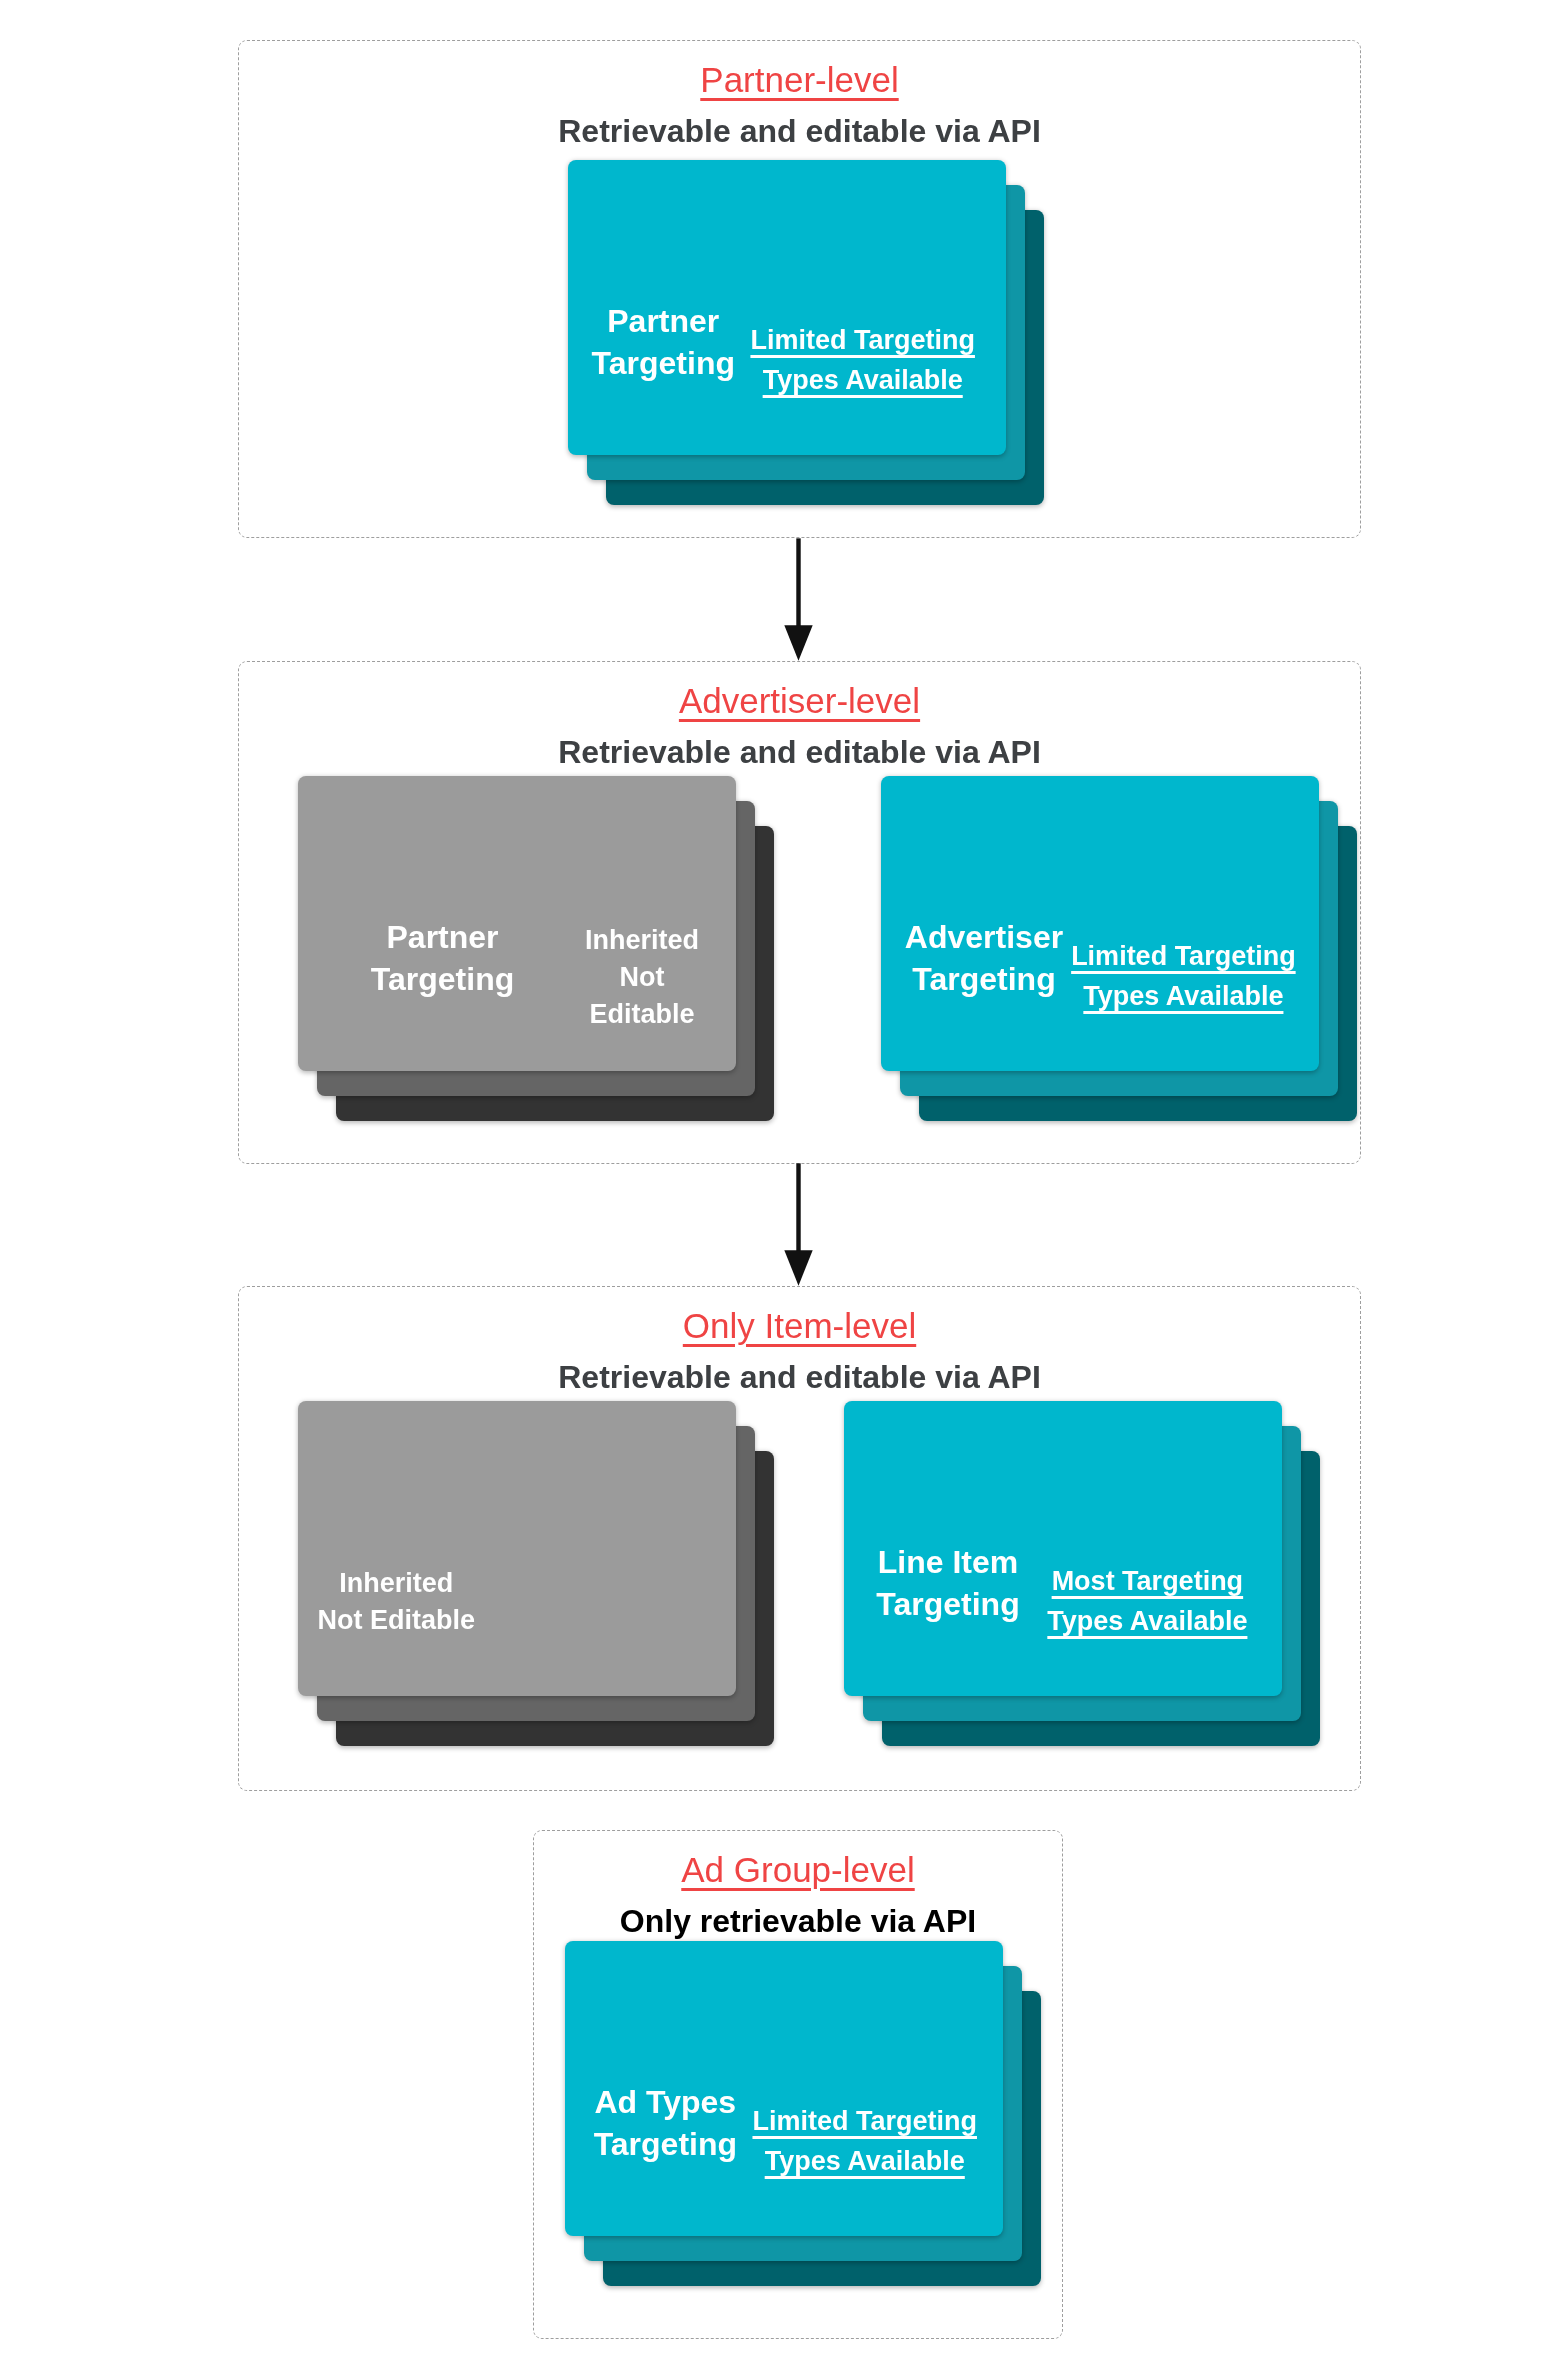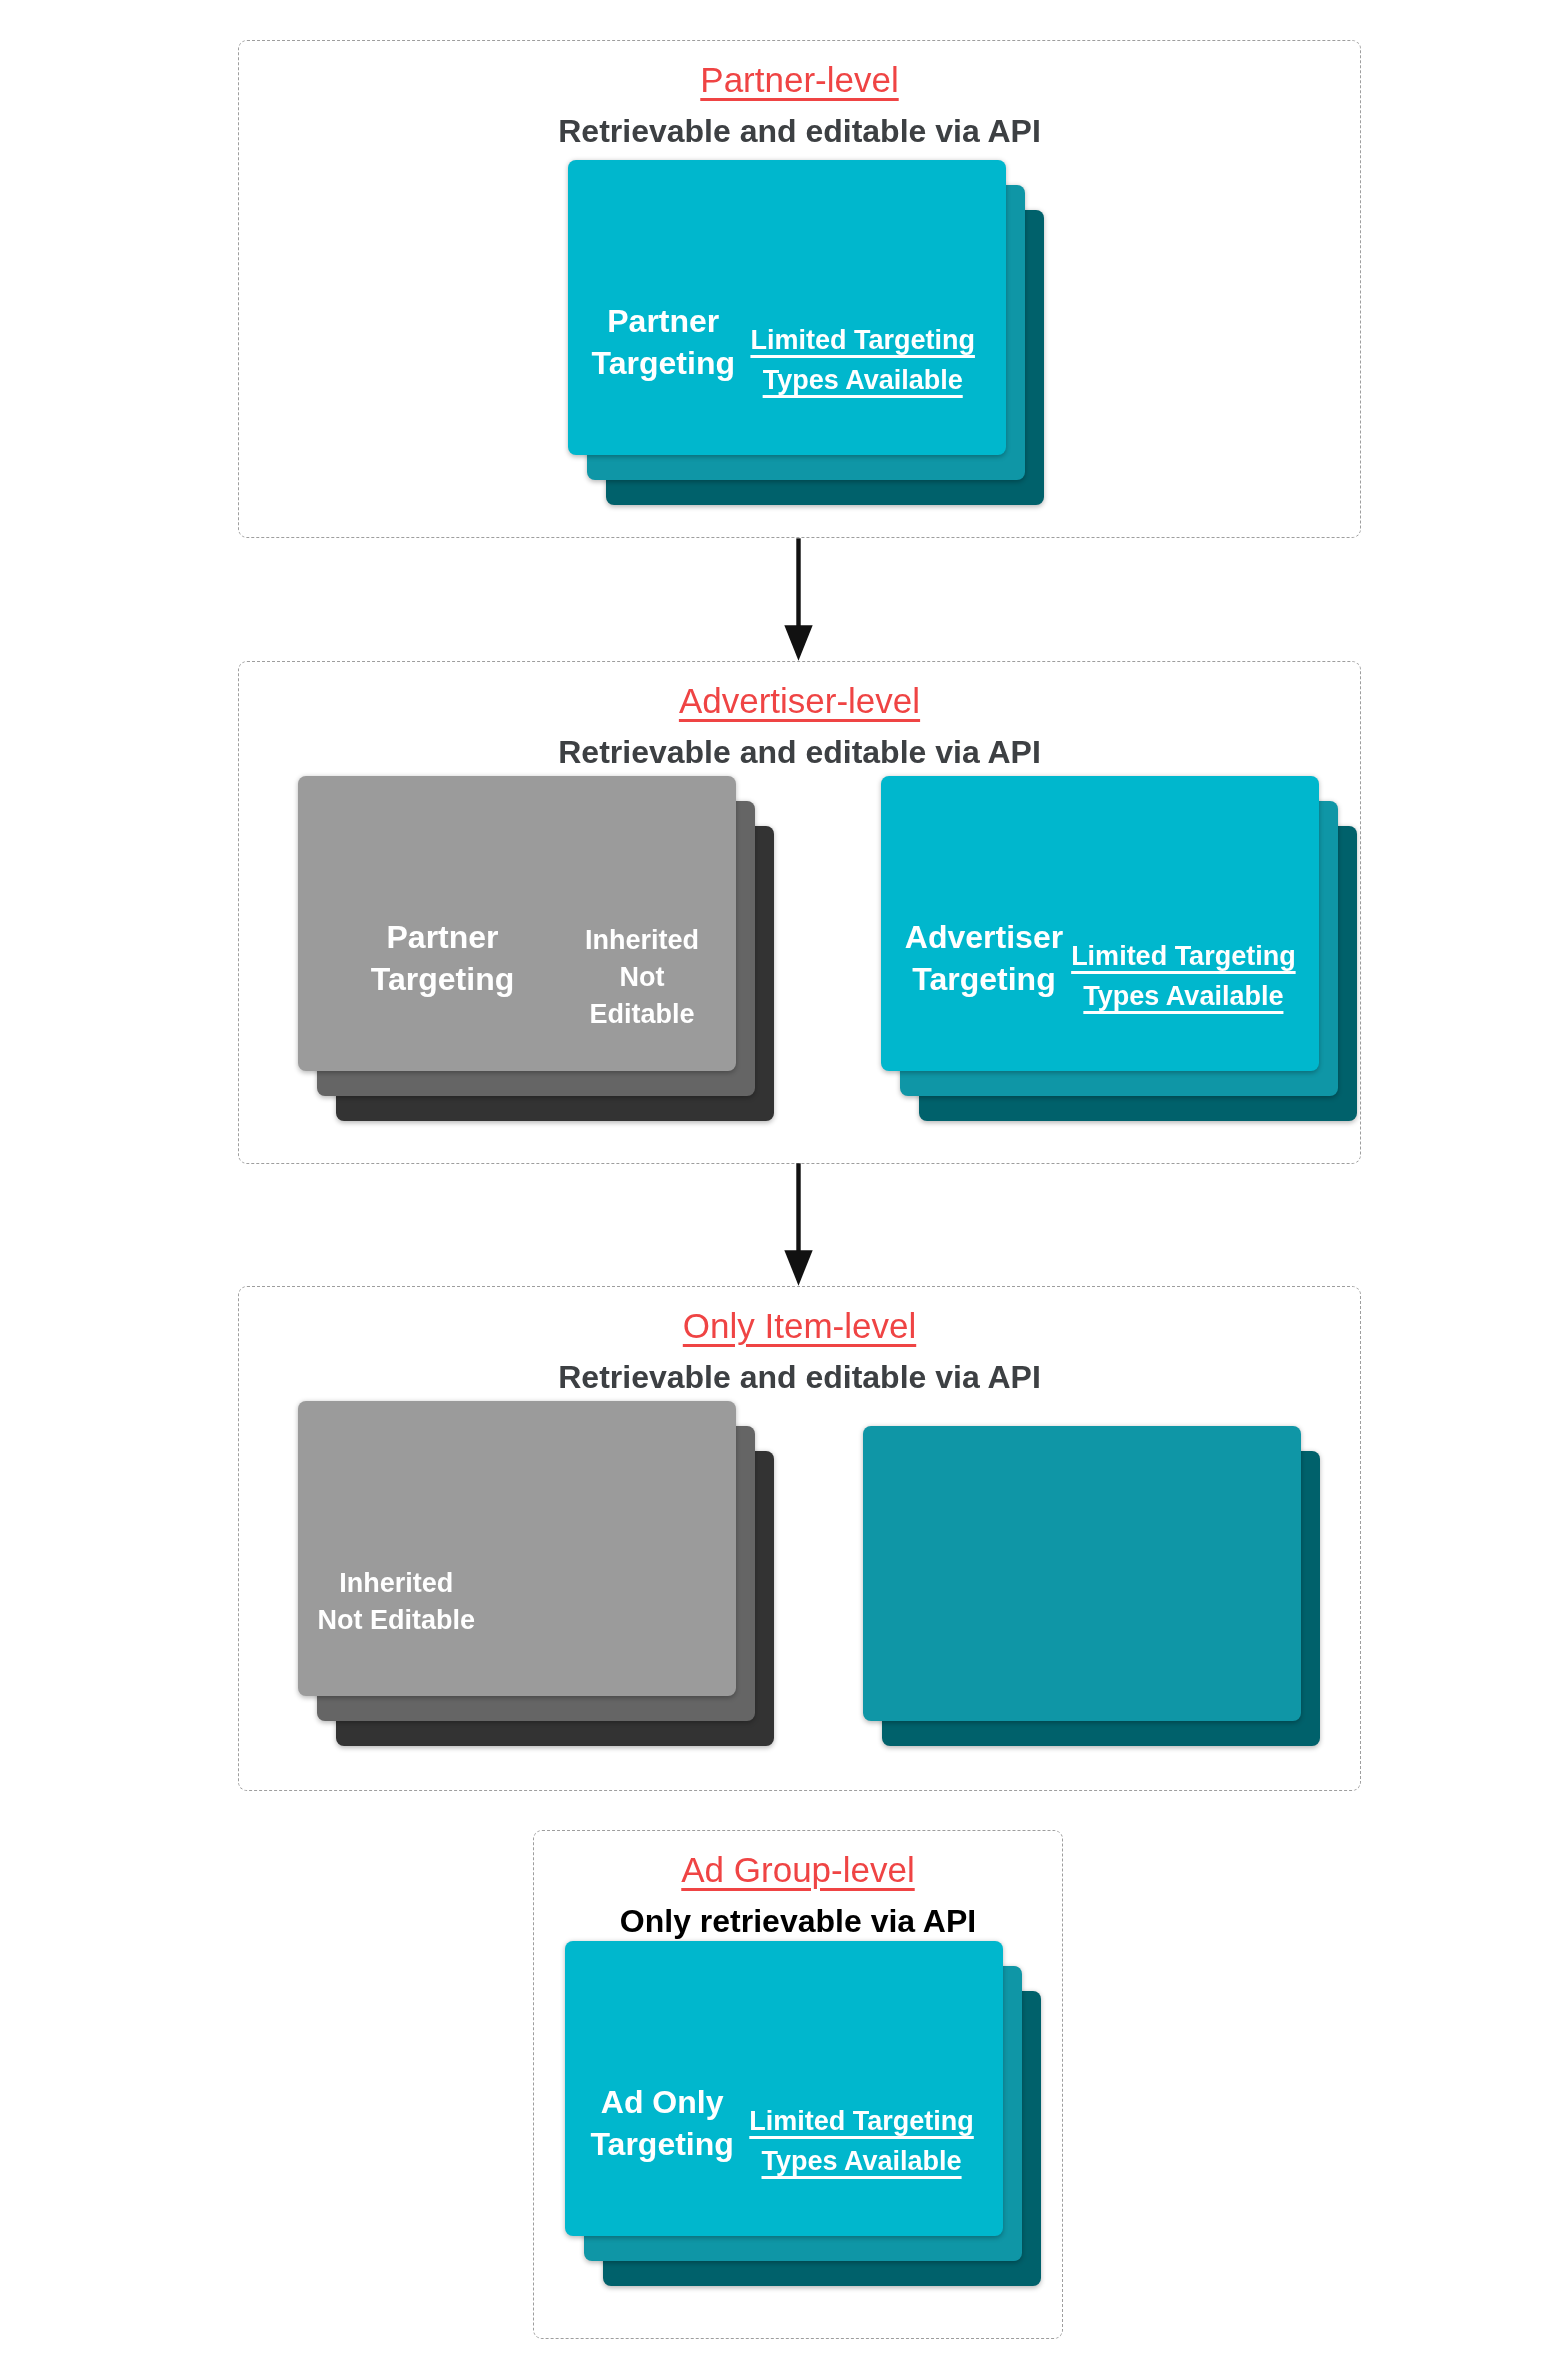--- a/index.html
+++ b/index.html
@@ -177,31 +177,35 @@
         <div class="card-lines">
           <div>Inherited</div>
           <div>Not Editable</div>
         </div>
       </div>
     </div>
 
     <div class="stack teal pos-right">
       <div class="layer l3"></div>
       <div class="layer l2"></div>
+      <div class="card">
+        <div class="card-title">Line Item Targeting</div>
+        <div class="card-sub">Most Targeting Types Available</div>
+      </div>
     </div>
   </section>
 
   <section class="level" id="sec-adgroup">
     <div class="sec-title">Ad Group-level</div>
     <div class="sec-sub red">Only retrievable via API</div>
 
     <div class="stack teal pos-center">
       <div class="layer l3"></div>
       <div class="layer l2"></div>
       <div class="card">
-        <div class="card-title">Ad Only Targeting</div>
+        <div class="card-title">Ad Types Targeting</div>
         <div class="card-sub">Limited Targeting Types Available</div>
       </div>
     </div>
   </section>
 
 </div>
 
 
 </body></html>

